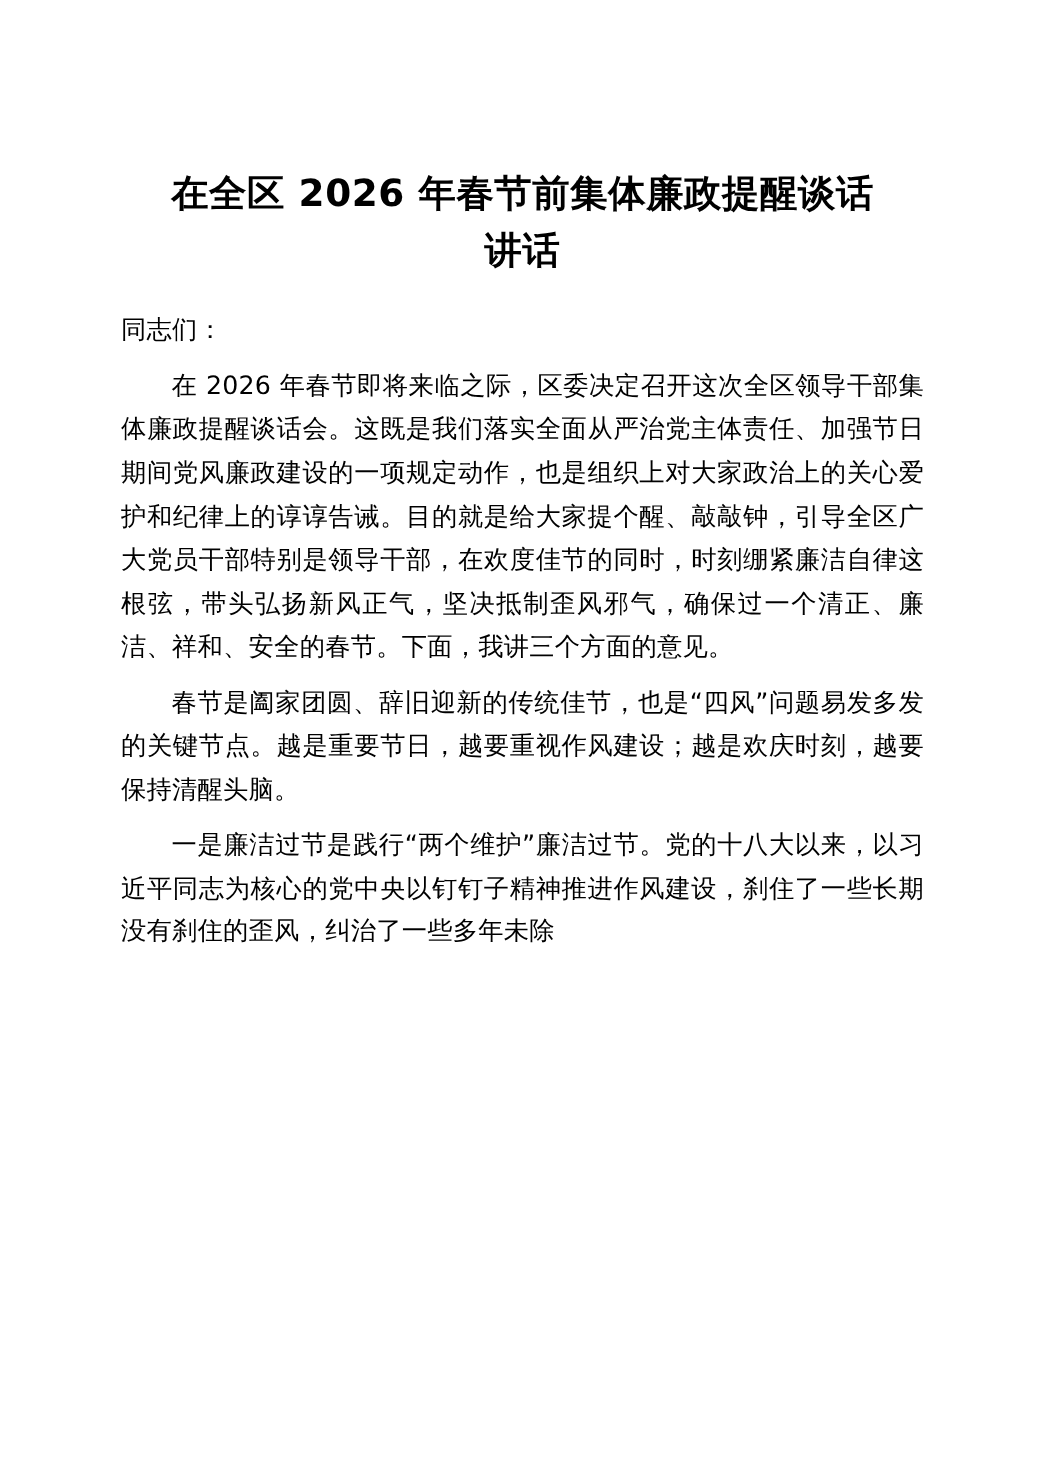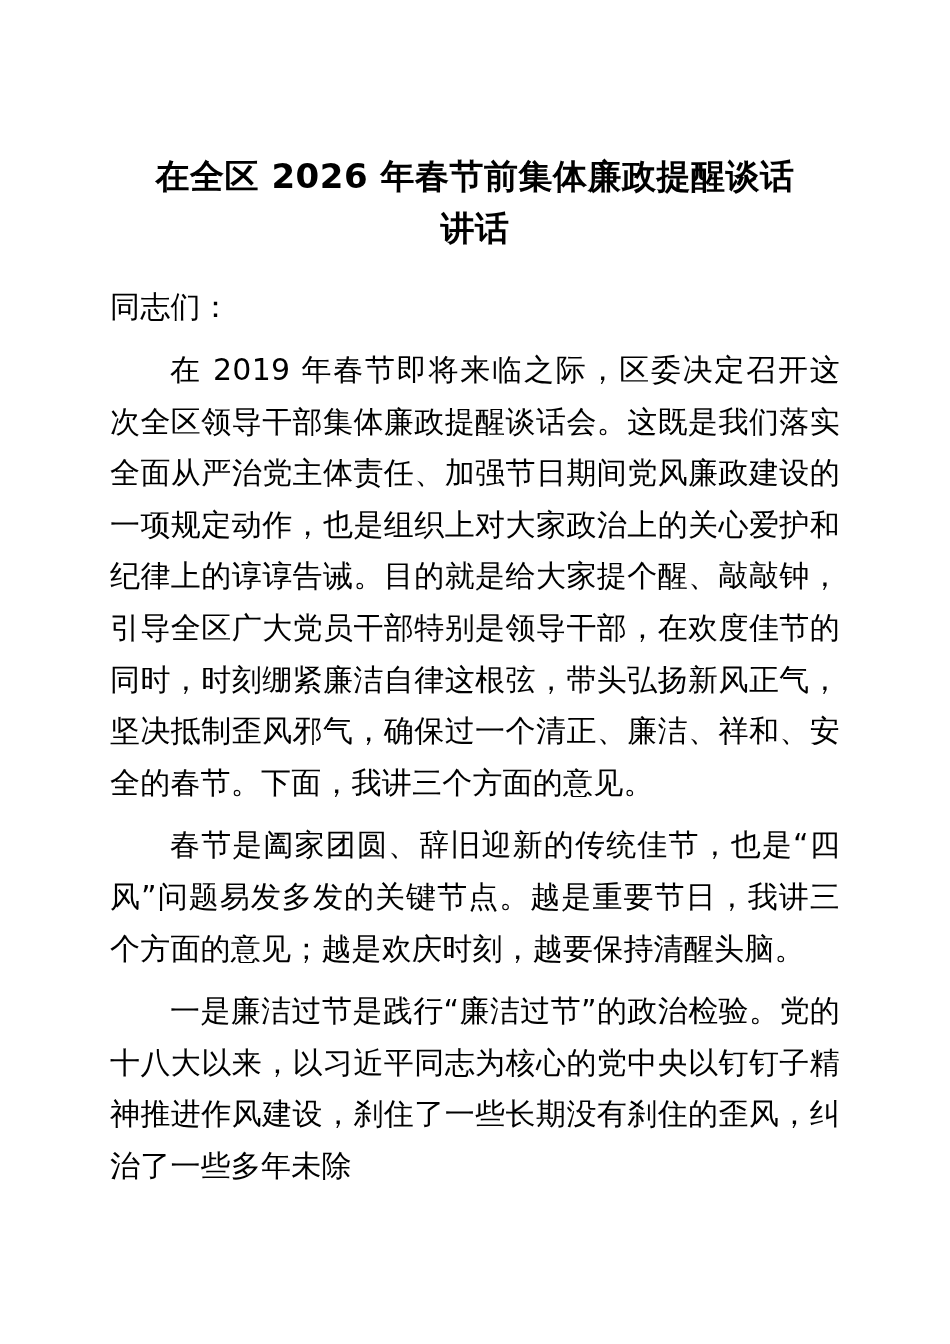--- a/index.html
+++ b/index.html
@@ -31,21 +31,21 @@
   }
   .doc-title .line1 {
     display: block;
     white-space: nowrap;
   }
   .doc-title .line2 {
     display: block;
     font-family: Liberation Serif, serif;
   }
   p.para {
-    font-size: 30px;
+    font-size: 23px;
     line-height: 1.72;
     margin: 11px 0 2px 0;
     text-align: justify;
     text-justify: inter-ideograph;
     letter-spacing: 0.2px;
   }
   p.salutation {
     text-indent: 0;
   }
   p.indent {
@@ -57,17 +57,17 @@
 
 <div class="page">
 
   <h1 class="doc-title">
     <span class="line1">在全区 2026 年春节前集体廉政提醒谈话</span>
     <span class="line2">讲话</span>
   </h1>
 
   <p class="para salutation">同志们：</p>
 
-  <p class="para indent">在 2019 年春节即将来临之际，区委决定召开这次全区领导干部集体廉政提醒谈话会。这既是我们落实全面从严治党主体责任、加强节日期间党风廉政建设的一项规定动作，也是组织上对大家政治上的关心爱护和纪律上的谆谆告诫。目的就是给大家提个醒、敲敲钟，引导全区广大党员干部特别是领导干部，在欢度佳节的同时，时刻绷紧廉洁自律这根弦，带头弘扬新风正气，坚决抵制歪风邪气，确保过一个清正、廉洁、祥和、安全的春节。下面，我讲三个方面的意见。</p>
-  <p class="para indent">春节是阖家团圆、辞旧迎新的传统佳节，也是“四风”问题易发多发的关键节点。越是重要节日，我讲三个方面的意见；越是欢庆时刻，越要保持清醒头脑。</p>
-  <p class="para indent">一是廉洁过节是践行“廉洁过节”的政治检验。党的十八大以来，以习近平同志为核心的党中央以钉钉子精神推进作风建设，刹住了一些长期没有刹住的歪风，纠治了一些多年未除</p>
+  <p class="para indent">在 2026 年春节即将来临之际，区委决定召开这次全区领导干部集体廉政提醒谈话会。这既是我们落实全面从严治党主体责任、加强节日期间党风廉政建设的一项规定动作，也是组织上对大家政治上的关心爱护和纪律上的谆谆告诫。目的就是给大家提个醒、敲敲钟，引导全区广大党员干部特别是领导干部，在欢度佳节的同时，时刻绷紧廉洁自律这根弦，带头弘扬新风正气，坚决抵制歪风邪气，确保过一个清正、廉洁、祥和、安全的春节。下面，我讲三个方面的意见。</p>
+  <p class="para indent">春节是阖家团圆、辞旧迎新的传统佳节，也是“四风”问题易发多发的关键节点。越是重要节日，越要重视作风建设；越是欢庆时刻，越要保持清醒头脑。</p>
+  <p class="para indent">一是廉洁过节是践行“两个维护”廉洁过节。党的十八大以来，以习近平同志为核心的党中央以钉钉子精神推进作风建设，刹住了一些长期没有刹住的歪风，纠治了一些多年未除</p>
 
 </div>
 
 </body></html>

